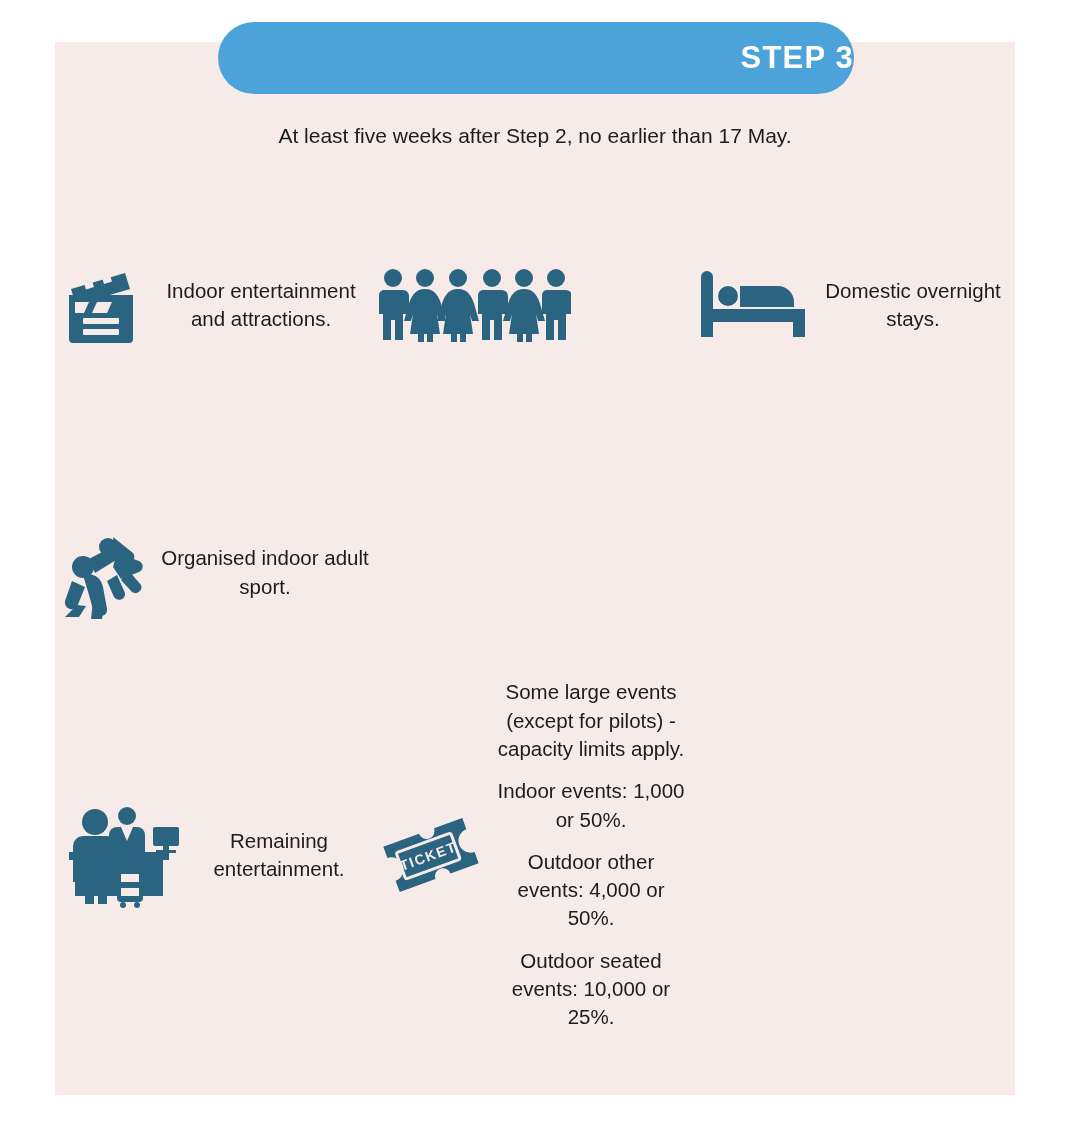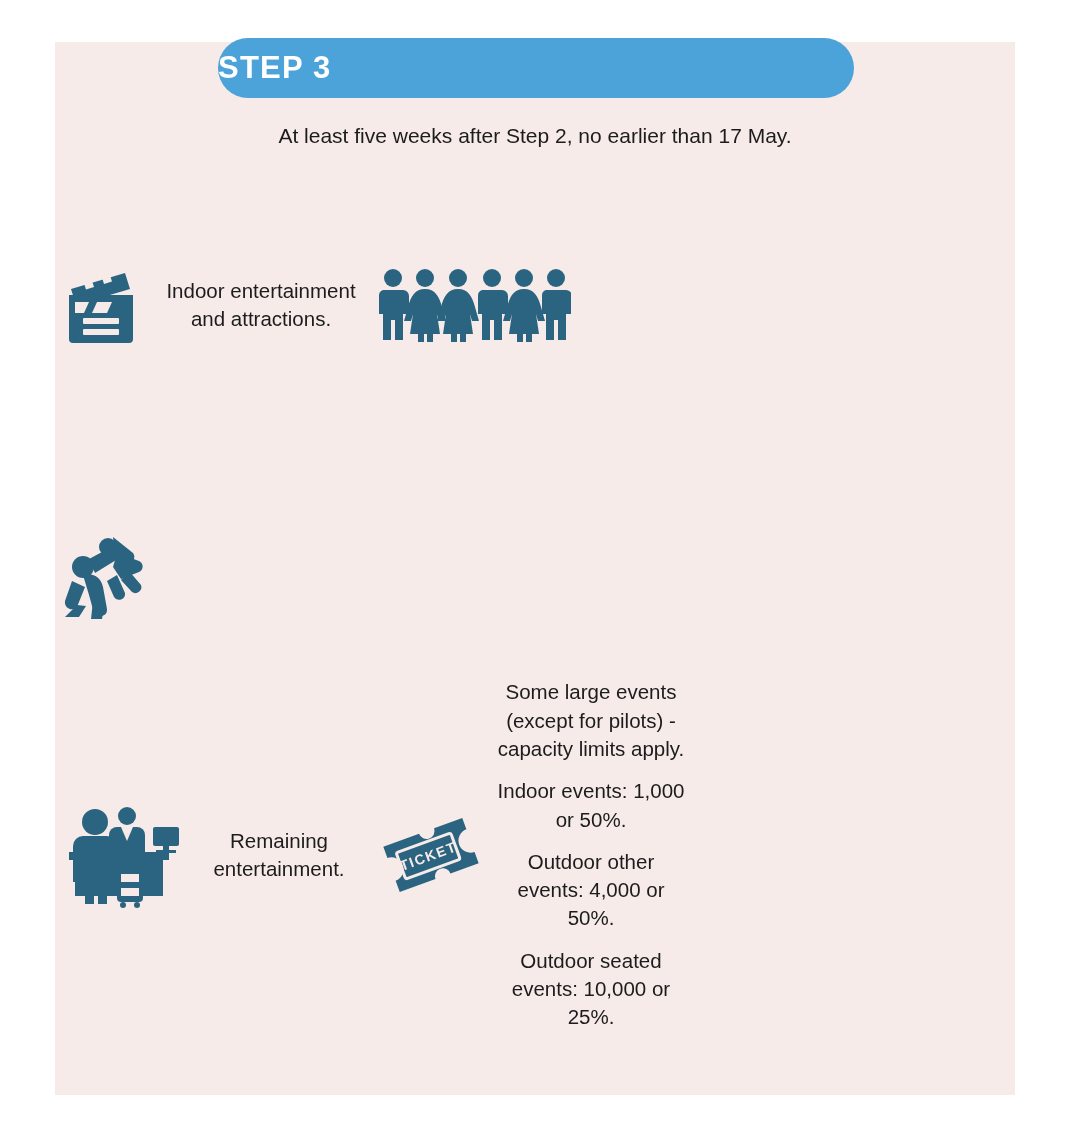--- a/index.html
+++ b/index.html
@@ -25,27 +25,26 @@
     top: 42px;
     width: 960px;
     height: 1053px;
     background: #f6ebe8;
   }
   .step-pill {
     position: absolute;
     left: 218px;
     top: 22px;
     width: 636px;
-    height: 60px;
+    height: 72px;
     background: #4ba3d9;
     border-radius: 36px;
     display: flex;
     align-items: center;
-    justify-content: flex-start;
-    margin-top: 16px;
+    justify-content: flex-end;
   }
   .step-pill-label {
     color: #ffffff;
     font-size: 31px;
     font-weight: bold;
     letter-spacing: 1.2px;
   }
   .subtitle {
     position: absolute;
     left: 55px;
@@ -165,20 +164,37 @@
               <rect x="142" y="67" width="6" height="8"></rect>
               <rect x="151" y="67" width="6" height="8"></rect>
 
               <circle cx="181" cy="11" r="9"></circle>
               <path d="M171 23 h20 a6 6 0 0 1 6 6 v18 h-6 v26 h-8 V53 h-4 v20 h-8 V47 h-4 V29 a6 6 0 0 1 4 -6 Z"></path>
             </g>
           </svg>
         </div>
       </div>
 
+      <div class="cell">
+        <div class="icon-box">
+          <svg width="116" height="72" viewBox="0 0 116 72">
+            <g fill="#2b6480">
+              <path d="M6 8 a6 6 0 0 1 12 0 V40 H6 Z"></path>
+              <circle cx="33" cy="27" r="10"></circle>
+              <path d="M45 17 h38 a16 16 0 0 1 16 16 v5 H45 Z"></path>
+              <rect x="6" y="40" width="104" height="13"></rect>
+              <rect x="6" y="53" width="12" height="15"></rect>
+              <rect x="98" y="53" width="12" height="15"></rect>
+            </g>
+          </svg>
+        </div>
+        <div class="caption">
+          <p>Domestic overnight stays.</p>
+        </div>
+      </div>
     </div>
 
     <div class="row row-2">
 
       <div class="cell">
         <div class="icon-box">
           <svg width="100" height="100" viewBox="0 0 100 100">
             <g fill="#2b6480">
 
               <circle cx="53" cy="24" r="9"></circle>
@@ -189,20 +205,23 @@
 
               <circle cx="28" cy="44" r="11"></circle>
               <path d="M34 36 L60 22 a7 7 0 0 1 6 12 L40 50 Z"></path>
               <path d="M28 52 c10 -3 18 2 20 12 l4 22 a7 7 0 0 1 -13 4 l-5 -18 Z"></path>
               <path d="M30 64 L22 84 a7 7 0 0 1 -12 -6 l7 -20 Z"></path>
               <path d="M38 78 L36 96 h11 l3 -18 Z"></path>
               <path d="M22 82 L10 94 h14 l7 -11 Z"></path>
             </g>
           </svg>
         </div>
+        <div class="caption">
+          <p>Organised indoor adult sport.</p>
+        </div>
       </div>
 
 
     </div>
 
     <div class="row row-3">
 
       <div class="cell">
         <div class="icon-box">
           <svg width="128" height="106" viewBox="0 0 128 106">

